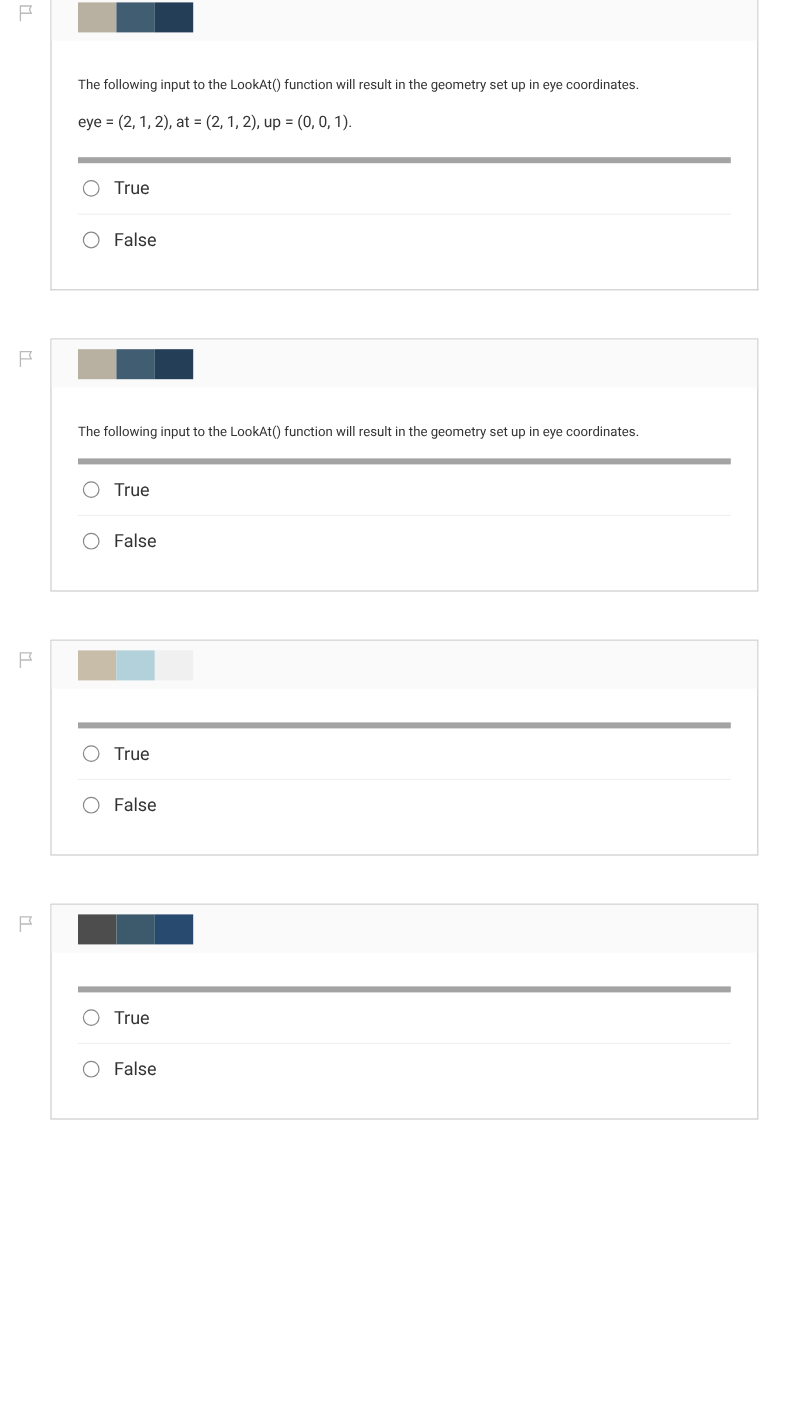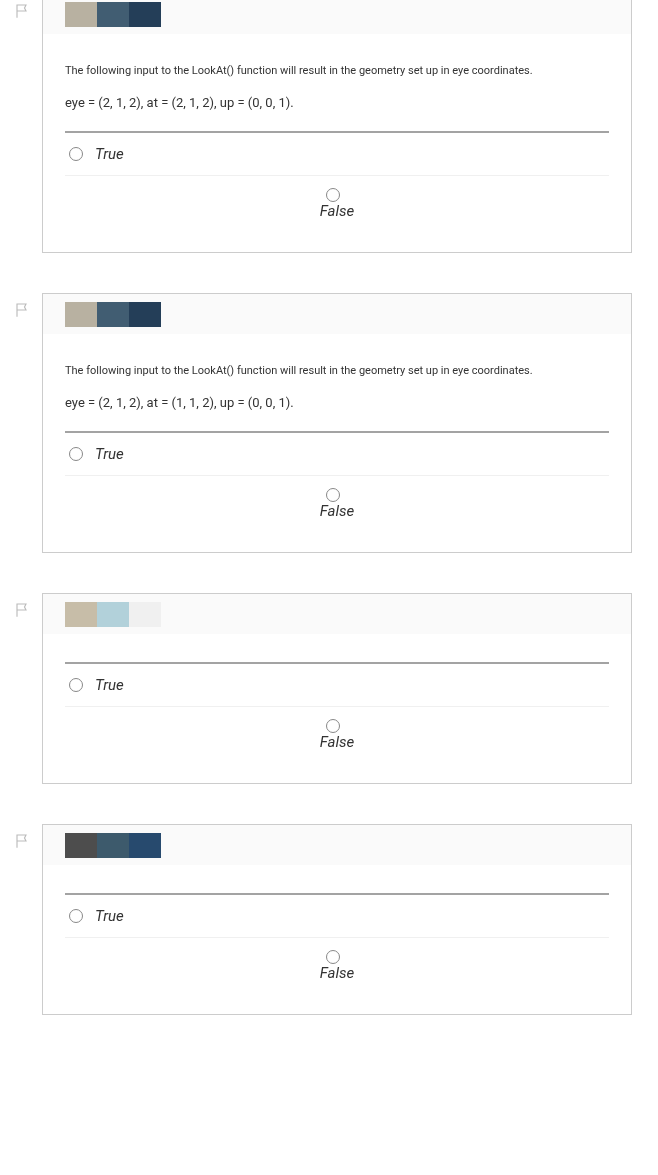--- a/index.html
+++ b/index.html
@@ -62,30 +62,29 @@
       color: #333;
       margin-bottom: 14px;
     }
     .q-detail {
       font-size: 13px;
       line-height: 1.55;
       color: #333;
       margin-bottom: 18px;
     }
     .options {
-      border-top: 2px solid #a3a3a3;
-      font-style: italic;
+      border-top: 5px solid #a3a3a3;
     }
     .option-row {
       display: flex;
       align-items: center;
       padding: 12px 0;
       border-bottom: 1px solid #f0f0f0;
     }
-    .option-row:last-child { border-bottom: none; flex-direction: column; }
+    .option-row:last-child { border-bottom: none; }
     .radio {
       width: 14px;
       height: 14px;
       border: 1.5px solid #888;
       border-radius: 50%;
       margin-right: 12px;
       margin-left: 4px;
       flex-shrink: 0;
       background: #fff;
     }
@@ -139,21 +138,20 @@
   <div class="question-card">
     <div class="card-header">
       <div class="header-swatch">
         <div class="swatch1"></div>
           <div class="swatch2"></div>
           <div class="swatch3"></div>
       </div>
     </div>
     <div class="card-body">
       <p class="q-text">The following input to the LookAt() function will result in the geometry set up in eye coordinates.</p>
-      <p class="q-detail">eye = (2, 1, 2),  at = (1, 1, 2), up = (0, 0, 1).</p>
       <div class="options">
         <div class="option-row">
           <span class="radio"></span>
           <span class="opt-label">True</span>
         </div>
         <div class="option-row">
           <span class="radio"></span>
           <span class="opt-label">False</span>
         </div>
       </div>

